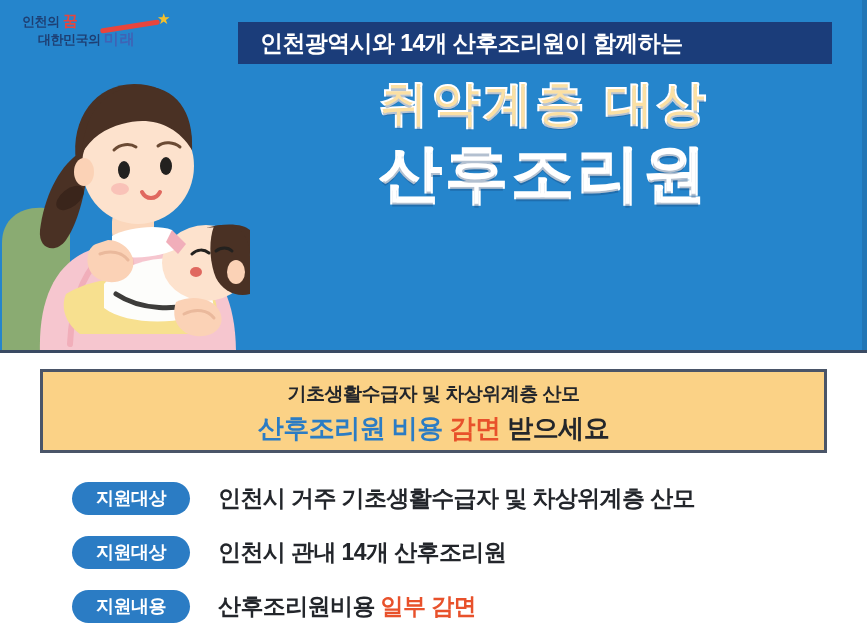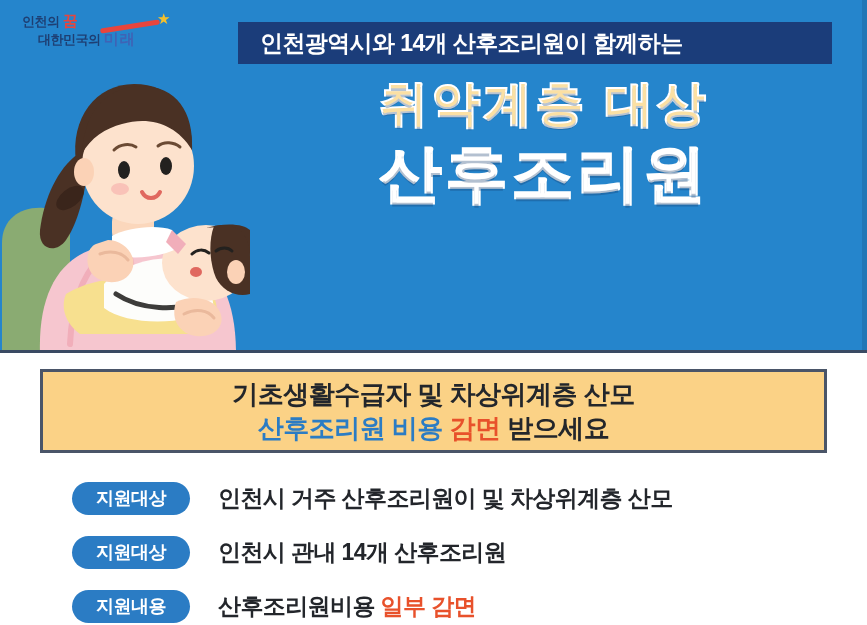--- a/index.html
+++ b/index.html
@@ -166,21 +166,21 @@
     width: 787px; height: 84px;
     background: #fbd286;
     border: 3px solid #4a5568;
     box-sizing: border-box;
     display: flex;
     flex-direction: column;
     align-items: center;
     justify-content: center;
   }
   #callout-line1 {
-    font-size: 26px;
+    font-size: 19px;
     font-weight: bold;
     color: #23262b;
     letter-spacing: -0.5px;
     line-height: 34px;
     white-space: nowrap;
   }
   #callout-line2 {
     font-size: 26px;
     font-weight: bold;
     color: #23262b;
@@ -327,21 +327,21 @@
         <span class="cw-blue">산후조리원 비용</span>
         <span class="cw-orange">감면</span>
         <span>받으세요</span>
       </div>
     </div>
 
     <div id="rows">
 
       <div class="row">
         <div class="badge">지원대상</div>
-        <div class="row-text">인천시 거주 산후조리원이 및 차상위계층 산모</div>
+        <div class="row-text">인천시 거주 기초생활수급자 및 차상위계층 산모</div>
       </div>
 
       <div class="row">
         <div class="badge">지원대상</div>
         <div class="row-text">인천시 관내 14개 산후조리원</div>
       </div>
 
       <div class="row">
         <div class="badge">지원내용</div>
         <div class="row-text">

